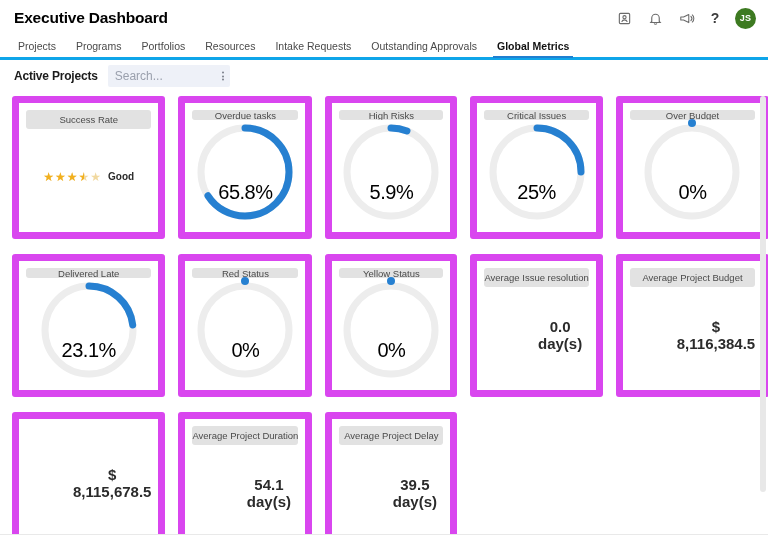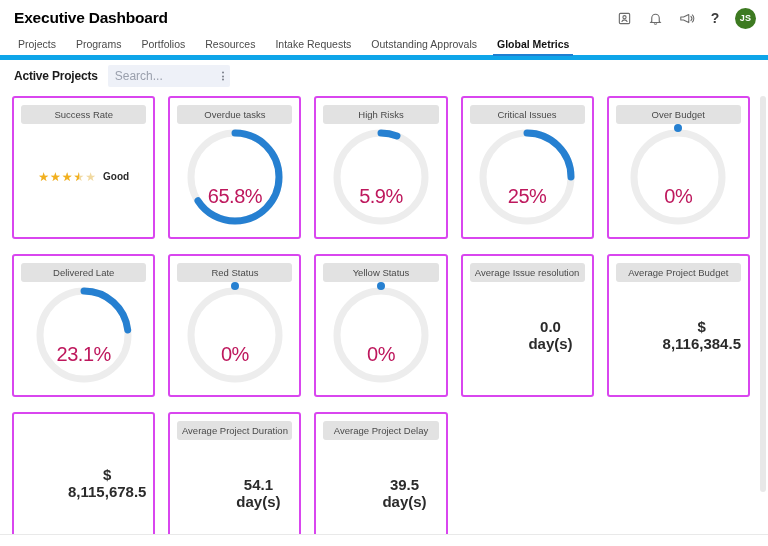--- a/index.html
+++ b/index.html
@@ -67,21 +67,21 @@
     letter-spacing: 0.2px;
   }
 
   
   .tabbar {
     height: 24px;
     display: flex;
     align-items: flex-end;
     gap: 0;
     padding: 0 8px;
-    border-bottom: 5px solid #0ea5e9;
+    border-bottom: 3px solid #0ea5e9;
     background: #ffffff;
   }
   .tab {
     font-size: 10.5px;
     color: #4a4a4a;
     padding: 0 10px 5px 10px;
     cursor: pointer;
     white-space: nowrap;
     position: relative;
     line-height: 12px;
@@ -163,21 +163,21 @@
   }
   .grid {
     display: grid;
     grid-template-columns: repeat(5, 1fr);
     gap: 15px 13px;
     padding-top: 4px;
     width: 738px;
   }
   .card {
     background: #ffffff;
-    border: 2px solid #d946ef;
+    border: 7px solid #d946ef;
     border-radius: 3px;
     height: 143px;
     display: flex;
     flex-direction: column;
     align-items: center;
     padding: 7px 7px 8px 7px;
     cursor: pointer;
   }
   .card-chip {
     width: 100%;
@@ -207,21 +207,21 @@
     height: 104px;
   }
   .gauge svg { display: block; transform: rotate(-90deg); }
   .gauge-label {
     position: absolute;
     inset: 0;
     display: flex;
     align-items: center;
     justify-content: center;
     font-size: 20px;
-    color: #be185d;
+    color: #000000;
     letter-spacing: -0.5px;
     margin-top: 40px;
   }
   .dot-marker {
     position: absolute;
     top: -1px;
     left: 50%;
     transform: translateX(-50%);
     width: 8px;
     height: 8px;

